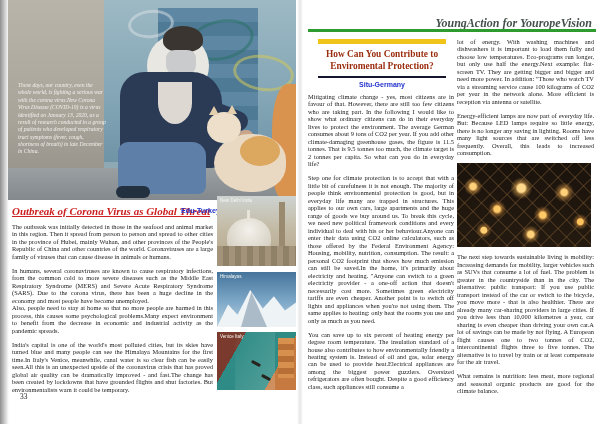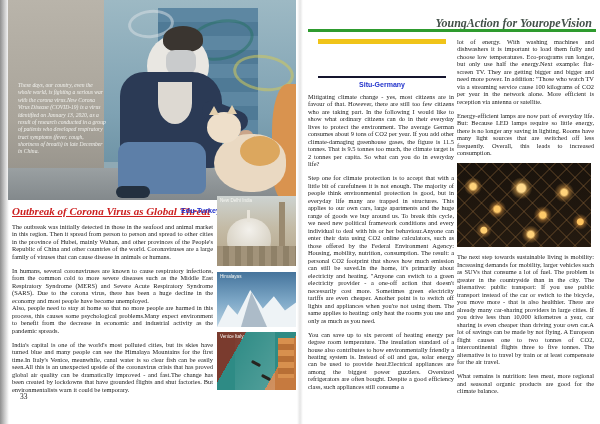--- a/index.html
+++ b/index.html
@@ -174,20 +174,21 @@
   </div>
 
   <div class="abs fold"></div>
 
   <div class="abs rp">
 
     <div class="rp-header">YoungAction for  YouropeVision</div>
     <div class="green-line"></div>
 
     <div class="yellow-bar"></div>
+    <div class="rp-title">How Can You Contribute to Enviromental Protection?</div>
     <div class="dark-line"></div>
     <div class="rp-byline">Situ-Germany</div>
 
     <div class="col1 serif-body">
       <p>Mitigating climate change - yes, most citizens are in favour of that. However, there are still too few citizens who are taking part. In the following I would like to show what ordinary citizens can do in their everyday lives to protect the environment. The average German consumes about 9 tons of CO2 per year. If you add other climate-damaging greenhouse gases, the figure is 11.5 tonnes. That is 9.5 tonnes too much, the climate target is 2 tonnes per capita. So what can you do in everyday life?</p>
       <p>Step one for climate protection is to accept that with a little bit of carefulness it is not enough. The majority of people think environmental protection is good, but in everyday life many are trapped in structures. This applies to our own cars, large apartments and the huge range of goods we buy around us. To break this cycle, we need new political framework conditions and every individual to deal with his or her behaviour.Anyone can enter their data using CO2 online calculators, such as those offered by the Federal Environment Agency: Housing, mobility, nutrition, consumption. The result: a personal CO2 footprint that shows how much emission can still be saved.In the home, it's primarily about electricity and heating. "Anyone can switch to a green electricity provider - a one-off action that doesn't necessarily cost more. Sometimes green electricity tariffs are even cheaper. Another point is to switch off lights and appliances when you're not using them. The same applies to heating: only heat the rooms you use and only as much as you need.</p>
       <p>You can save up to six percent of heating energy per degree room temperature. The insulation standard of a house also contributes to how environmentally friendly a heating system is. Instead of oil and gas, solar energy can be used to provide heat.Electrical appliances are among the biggest power guzzlers. Oversized refrigerators are often bought. Despite a good efficiency class, such appliances still consume a</p>
     </div>
 
     <div class="col2 serif-body">

